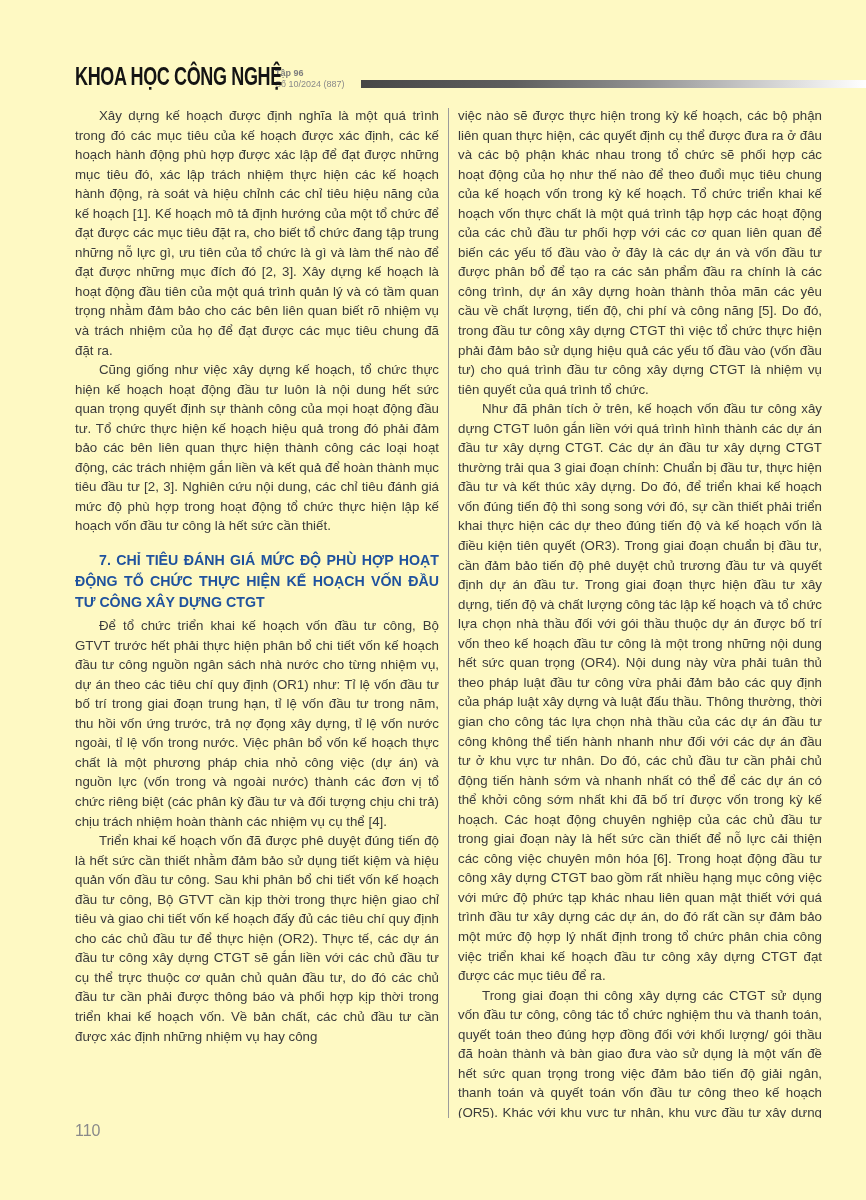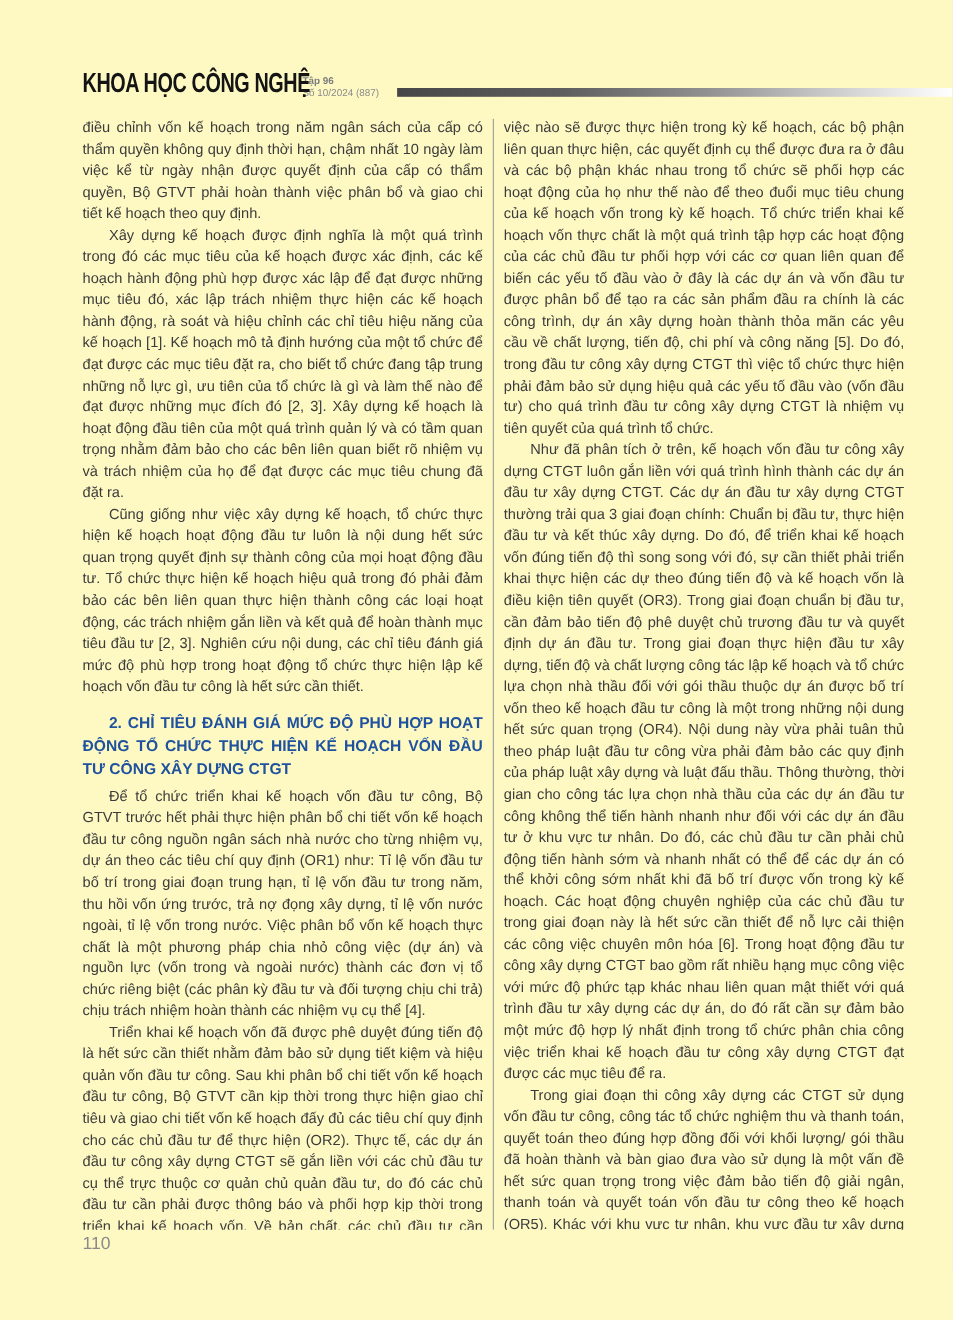--- a/index.html
+++ b/index.html
@@ -88,24 +88,23 @@
     <div class="masthead-meta">
       <div class="vol">Tập 96</div>
       <div>Số 10/2024 (887)</div>
     </div>
     <div class="masthead-bar"></div>
   </header>
 
   <main class="columns">
 
     <section class="col col-left">
-      <p class="para no-indent">điều chỉnh vốn kế hoạch trong năm ngân sách của cấp có thẩm quyền không quy định thời hạn, chậm nhất 10 ngày làm việc kể từ ngày nhận được quyết định của cấp có thẩm quyền, Bộ GTVT phải hoàn thành việc phân bổ và giao chi tiết kế hoạch theo quy định.</p>
       <p class="para">Xây dựng kế hoạch được định nghĩa là một quá trình trong đó các mục tiêu của kế hoạch được xác định, các kế hoạch hành động phù hợp được xác lập để đạt được những mục tiêu đó, xác lập trách nhiệm thực hiện các kế hoạch hành động, rà soát và hiệu chỉnh các chỉ tiêu hiệu năng của kế hoạch [1]. Kế hoạch mô tả định hướng của một tổ chức để đạt được các mục tiêu đặt ra, cho biết tổ chức đang tập trung những nỗ lực gì, ưu tiên của tổ chức là gì và làm thế nào để đạt được những mục đích đó [2, 3]. Xây dựng kế hoạch là hoạt động đầu tiên của một quá trình quản lý và có tầm quan trọng nhằm đảm bảo cho các bên liên quan biết rõ nhiệm vụ và trách nhiệm của họ để đạt được các mục tiêu chung đã đặt ra.</p>
       <p class="para">Cũng giống như việc xây dựng kế hoạch, tổ chức thực hiện kế hoạch hoạt động đầu tư luôn là nội dung hết sức quan trọng quyết định sự thành công của mọi hoạt động đầu tư. Tổ chức thực hiện kế hoạch hiệu quả trong đó phải đảm bảo các bên liên quan thực hiện thành công các loại hoạt động, các trách nhiệm gắn liền và kết quả để hoàn thành mục tiêu đầu tư [2, 3]. Nghiên cứu nội dung, các chỉ tiêu đánh giá mức độ phù hợp trong hoạt động tổ chức thực hiện lập kế hoạch vốn đầu tư công là hết sức cần thiết.</p>
-      <h2 class="section-heading">2. CHỈ TIÊU ĐÁNH GIÁ MỨC ĐỘ PHÙ HỢP HOẠT ĐỘNG TỔ CHỨC THỰC HIỆN KẾ HOẠCH VỐN ĐẦU TƯ CÔNG XÂY DỰNG CTGT</h2>
+      <h2 class="section-heading">7. CHỈ TIÊU ĐÁNH GIÁ MỨC ĐỘ PHÙ HỢP HOẠT ĐỘNG TỔ CHỨC THỰC HIỆN KẾ HOẠCH VỐN ĐẦU TƯ CÔNG XÂY DỰNG CTGT</h2>
       <p class="para">Để tổ chức triển khai kế hoạch vốn đầu tư công, Bộ GTVT trước hết phải thực hiện phân bổ chi tiết vốn kế hoạch đầu tư công nguồn ngân sách nhà nước cho từng nhiệm vụ, dự án theo các tiêu chí quy định (OR1) như: Tỉ lệ vốn đầu tư bố trí trong giai đoạn trung hạn, tỉ lệ vốn đầu tư trong năm, thu hồi vốn ứng trước, trả nợ đọng xây dựng, tỉ lệ vốn nước ngoài, tỉ lệ vốn trong nước. Việc phân bổ vốn kế hoạch thực chất là một phương pháp chia nhỏ công việc (dự án) và nguồn lực (vốn trong và ngoài nước) thành các đơn vị tổ chức riêng biệt (các phân kỳ đầu tư và đối tượng chịu chi trả) chịu trách nhiệm hoàn thành các nhiệm vụ cụ thể [4].</p>
       <p class="para">Triển khai kế hoạch vốn đã được phê duyệt đúng tiến độ là hết sức cần thiết nhằm đảm bảo sử dụng tiết kiệm và hiệu quản vốn đầu tư công. Sau khi phân bổ chi tiết vốn kế hoạch đầu tư công, Bộ GTVT cần kịp thời trong thực hiện giao chỉ tiêu và giao chi tiết vốn kế hoạch đấy đủ các tiêu chí quy định cho các chủ đầu tư để thực hiện (OR2). Thực tế, các dự án đầu tư công xây dựng CTGT sẽ gắn liền với các chủ đầu tư cụ thể trực thuộc cơ quản chủ quản đầu tư, do đó các chủ đầu tư cần phải được thông báo và phối hợp kịp thời trong triển khai kế hoạch vốn. Về bản chất, các chủ đầu tư cần được xác định những nhiệm vụ hay công</p>
     </section>
 
     <div class="col-divider"></div>
 
     <section class="col col-right">
       <p class="para no-indent">việc nào sẽ được thực hiện trong kỳ kế hoạch, các bộ phận liên quan thực hiện, các quyết định cụ thể được đưa ra ở đâu và các bộ phận khác nhau trong tổ chức sẽ phối hợp các hoạt động của họ như thế nào để theo đuổi mục tiêu chung của kế hoạch vốn trong kỳ kế hoạch. Tổ chức triển khai kế hoạch vốn thực chất là một quá trình tập hợp các hoạt động của các chủ đầu tư phối hợp với các cơ quan liên quan để biến các yếu tố đầu vào ở đây là các dự án và vốn đầu tư được phân bổ để tạo ra các sản phẩm đầu ra chính là các công trình, dự án xây dựng hoàn thành thỏa mãn các yêu cầu về chất lượng, tiến độ, chi phí và công năng [5]. Do đó, trong đầu tư công xây dựng CTGT thì việc tổ chức thực hiện phải đảm bảo sử dụng hiệu quả các yếu tố đầu vào (vốn đầu tư) cho quá trình đầu tư công xây dựng CTGT là nhiệm vụ tiên quyết của quá trình tổ chức.</p>
       <p class="para">Như đã phân tích ở trên, kế hoạch vốn đầu tư công xây dựng CTGT luôn gắn liền với quá trình hình thành các dự án đầu tư xây dựng CTGT. Các dự án đầu tư xây dựng CTGT thường trải qua 3 giai đoạn chính: Chuẩn bị đầu tư, thực hiện đầu tư và kết thúc xây dựng. Do đó, để triển khai kế hoạch vốn đúng tiến độ thì song song với đó, sự cần thiết phải triển khai thực hiện các dự theo đúng tiến độ và kế hoạch vốn là điều kiện tiên quyết (OR3). Trong giai đoạn chuẩn bị đầu tư, cần đảm bảo tiến độ phê duyệt chủ trương đầu tư và quyết định dự án đầu tư. Trong giai đoạn thực hiện đầu tư xây dựng, tiến độ và chất lượng công tác lập kế hoạch và tổ chức lựa chọn nhà thầu đối với gói thầu thuộc dự án được bố trí vốn theo kế hoạch đầu tư công là một trong những nội dung hết sức quan trọng (OR4). Nội dung này vừa phải tuân thủ theo pháp luật đầu tư công vừa phải đảm bảo các quy định của pháp luật xây dựng và luật đấu thầu. Thông thường, thời gian cho công tác lựa chọn nhà thầu của các dự án đầu tư công không thể tiến hành nhanh như đối với các dự án đầu tư ở khu vực tư nhân. Do đó, các chủ đầu tư cần phải chủ động tiến hành sớm và nhanh nhất có thể để các dự án có thể khởi công sớm nhất khi đã bố trí được vốn trong kỳ kế hoạch. Các hoạt động chuyên nghiệp của các chủ đầu tư trong giai đoạn này là hết sức cần thiết để nỗ lực cải thiện các công việc chuyên môn hóa [6]. Trong hoạt động đầu tư công xây dựng CTGT bao gồm rất nhiều hạng mục công việc với mức độ phức tạp khác nhau liên quan mật thiết với quá trình đầu tư xây dựng các dự án, do đó rất cần sự đảm bảo một mức độ hợp lý nhất định trong tổ chức phân chia công việc triển khai kế hoạch đầu tư công xây dựng CTGT đạt được các mục tiêu để ra.</p>
       <p class="para">Trong giai đoạn thi công xây dựng các CTGT sử dụng vốn đầu tư công, công tác tổ chức nghiệm thu và thanh toán, quyết toán theo đúng hợp đồng đối với khối lượng/ gói thầu đã hoàn thành và bàn giao đưa vào sử dụng là một vấn đề hết sức quan trọng trong việc đảm bảo tiến độ giải ngân, thanh toán và quyết toán vốn đầu tư công theo kế hoạch (OR5). Khác với khu vực tư nhân, khu vực đầu tư xây dựng công chịu nhiều ràng buộc bởi các quy</p>

